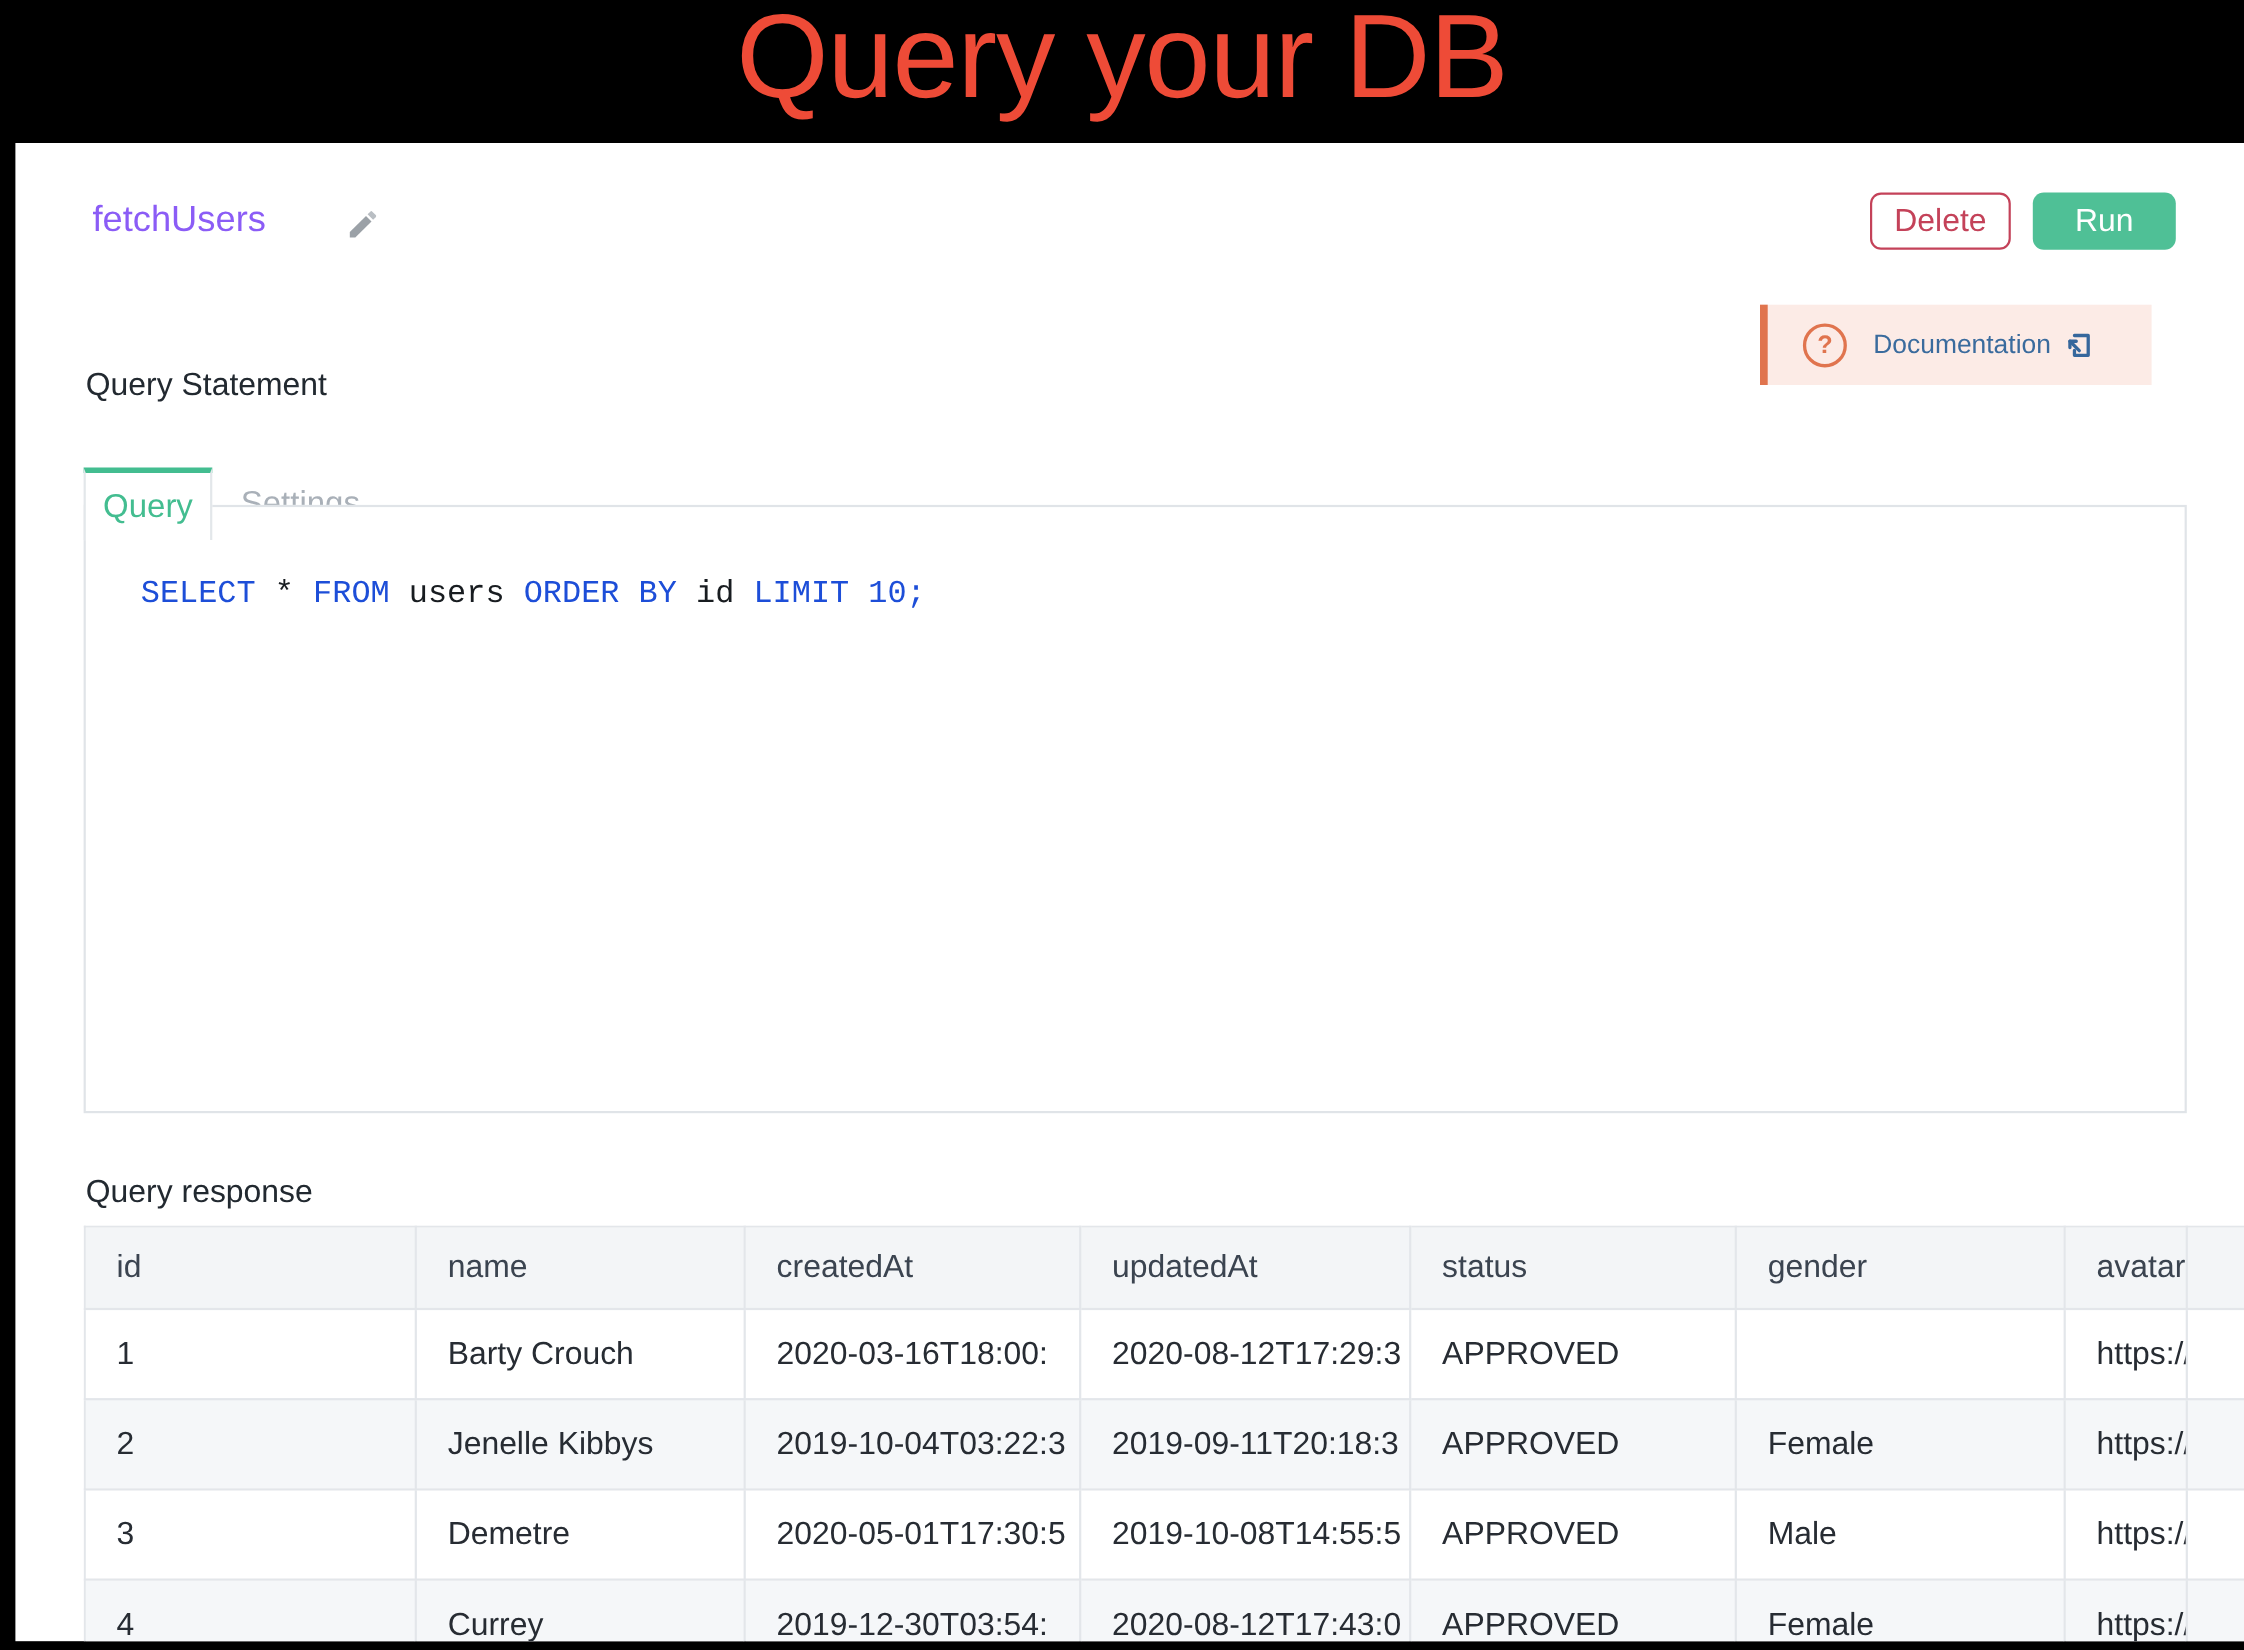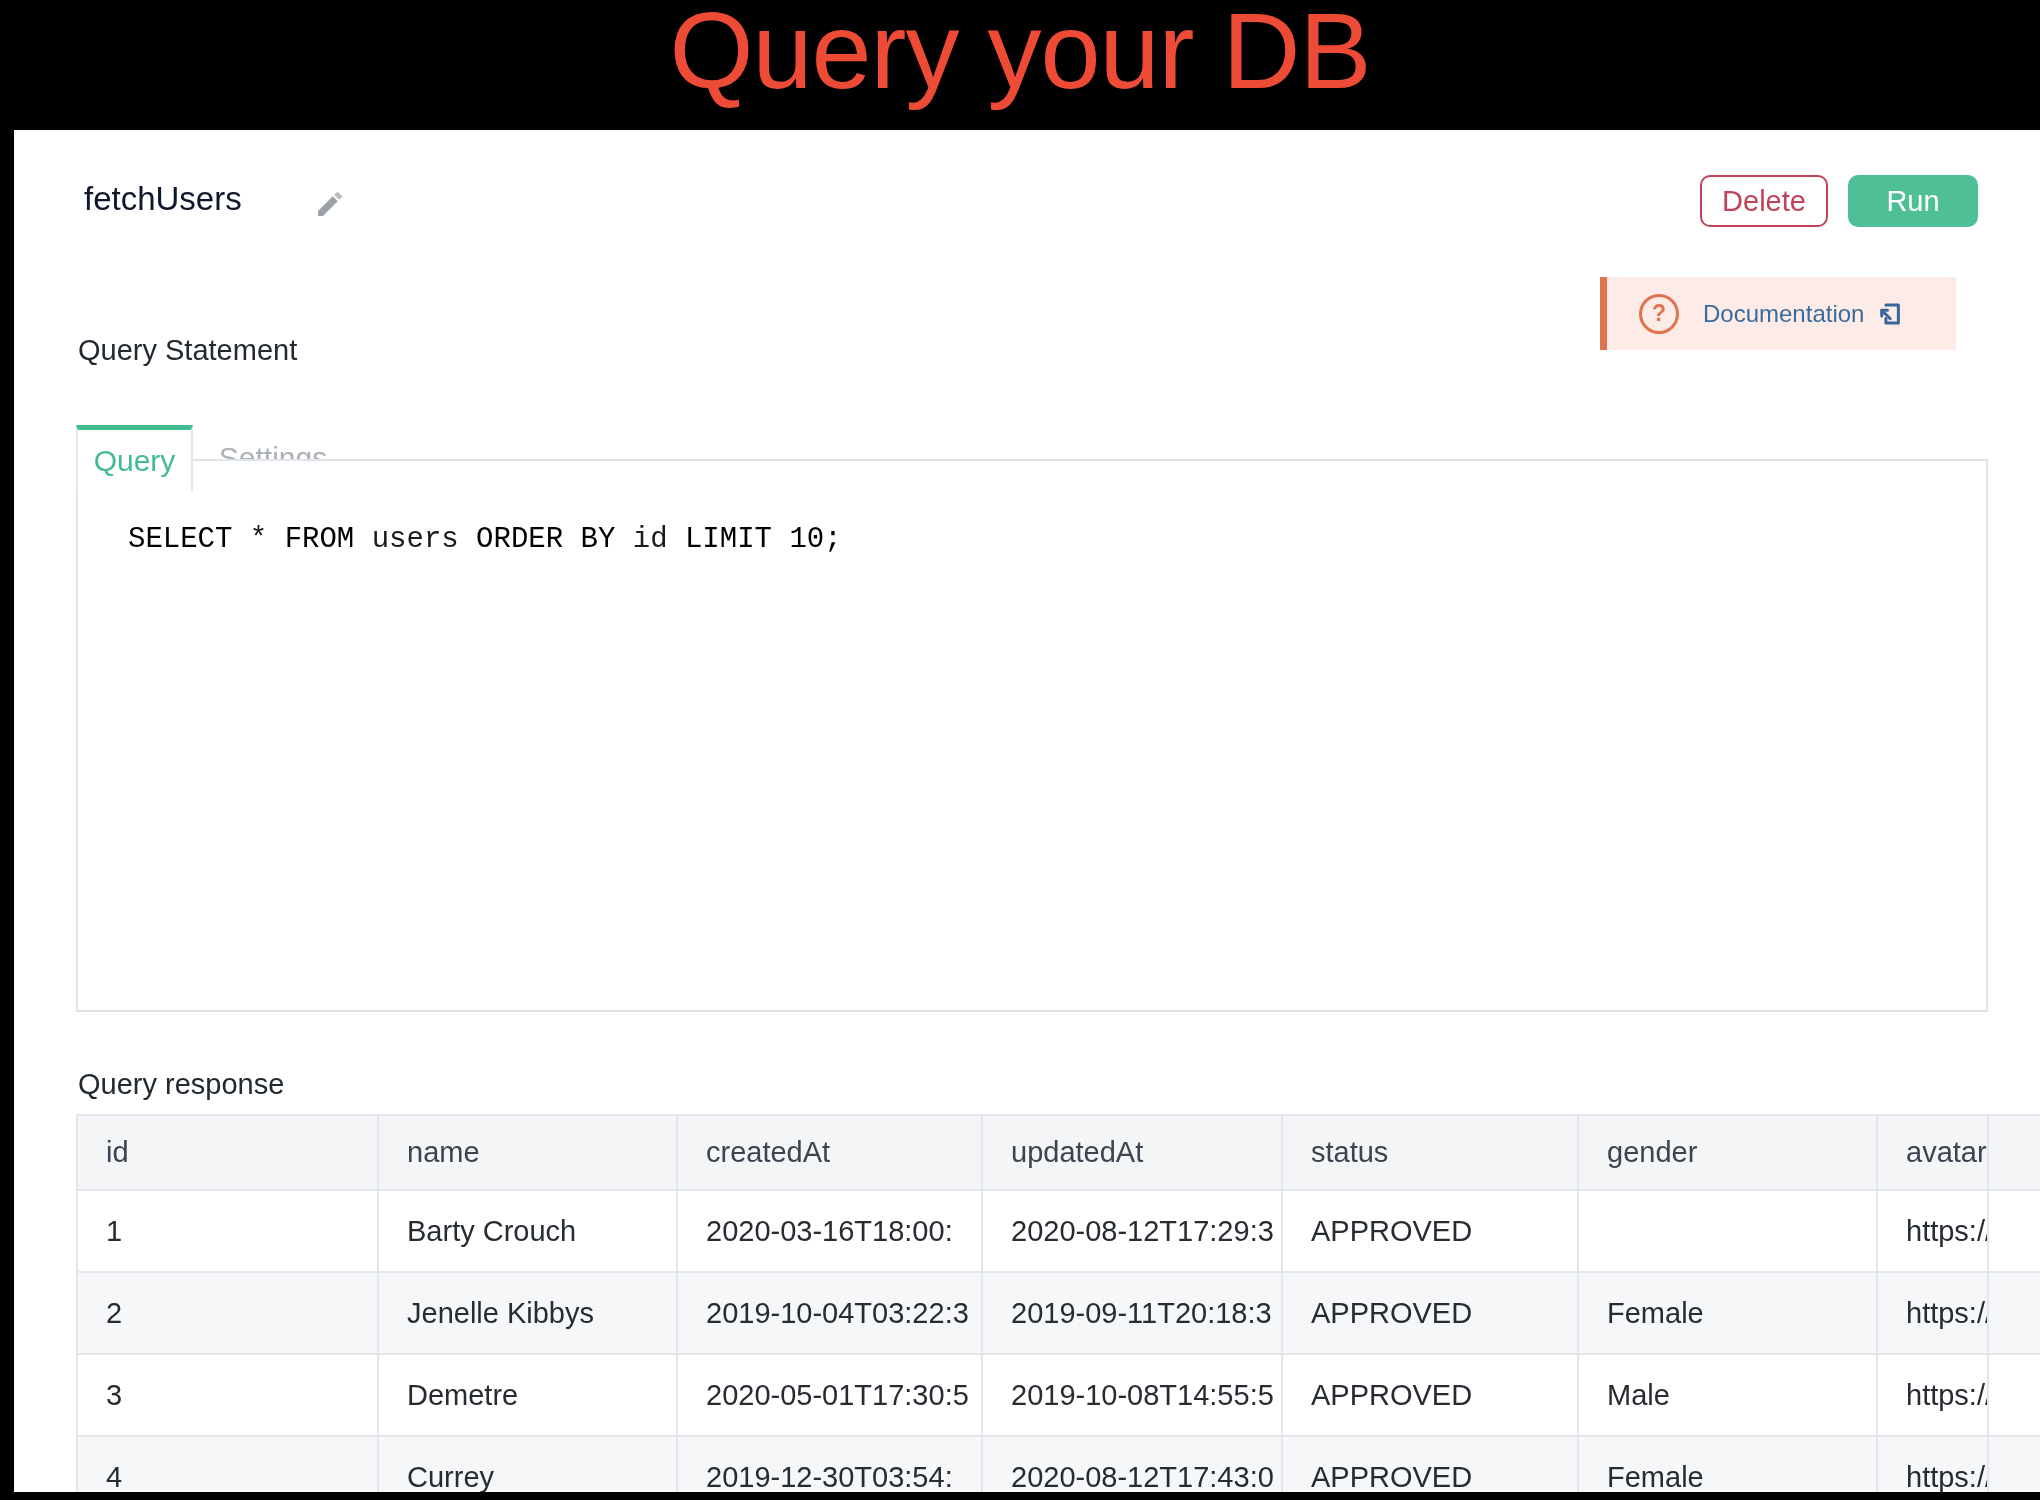--- a/index.html
+++ b/index.html
@@ -9,21 +9,21 @@
   }
   
   .banner{position:absolute;left:0;top:0;width:2040px;height:106px;background:#000;overflow:visible;}
   .banner-title{
     position:absolute;left:0;top:-12px;width:100%;text-align:center;
     color:#ee4b37;font-size:108px;font-weight:500;letter-spacing:-1px;white-space:nowrap;
   }
   
   .panel{position:absolute;left:14px;top:130px;right:0;bottom:8px;background:#fff;}
   
-  .query-name{position:absolute;left:70px;top:50px;font-size:33px;font-weight:500;color:#0f172a;}
+  .query-name{position:absolute;left:70px;top:50px;font-size:33px;font-weight:500;color:#8b5cf6;}
   .pencil{position:absolute;left:300px;top:58px;width:32px;height:32px;cursor:pointer;}
   .resource-select{
     position:absolute;left:1192px;top:43px;width:466px;height:63px;box-sizing:border-box;
     border:2px solid #d7dade;border-radius:10px;background:#fff;
     display:flex;align-items:center;padding:0 22px;cursor:pointer;
   }
   .resource-select .pg{width:40px;height:40px;flex:0 0 auto;}
   .resource-select .val{margin-left:16px;font-size:30px;color:#23282d;flex:1;}
   .btn{
     position:absolute;top:45px;height:52px;box-sizing:border-box;border-radius:10px;
@@ -56,21 +56,21 @@
   .tab-settings{left:179px;width:160px;color:#a9b0b8;}
   
   .editor{
     position:absolute;left:62px;top:329px;width:1912px;height:553px;box-sizing:border-box;
     border:2px solid #e0e4e8;background:#fff;z-index:1;cursor:text;
   }
   .sql-line{
     position:absolute;left:50px;top:62px;font-family:"Liberation Mono","DejaVu Sans Mono",monospace;
     font-size:29px;white-space:pre;color:#181c20;
   }
-  .sql-line .kw{color:#000000;}
+  .sql-line .kw{color:#1d4ed8;}
   
   .table-wrap{position:absolute;left:62px;top:984px;width:1964px;height:378px;overflow:hidden;}
   table.resp{border-collapse:collapse;table-layout:fixed;width:1975px;}
   table.resp th,table.resp td{
     border:2px solid #e3e6ea;padding:0 10px 0 28px;text-align:left;
     white-space:nowrap;overflow:hidden;font-weight:400;
   }
   table.resp th{height:73px;background:#f3f5f7;color:#3b4450;font-size:29px;}
   table.resp td{height:80px;color:#272c33;font-size:29px;background:#fff;}
   table.resp tr:nth-child(even) td{background:#f5f7f9;}

